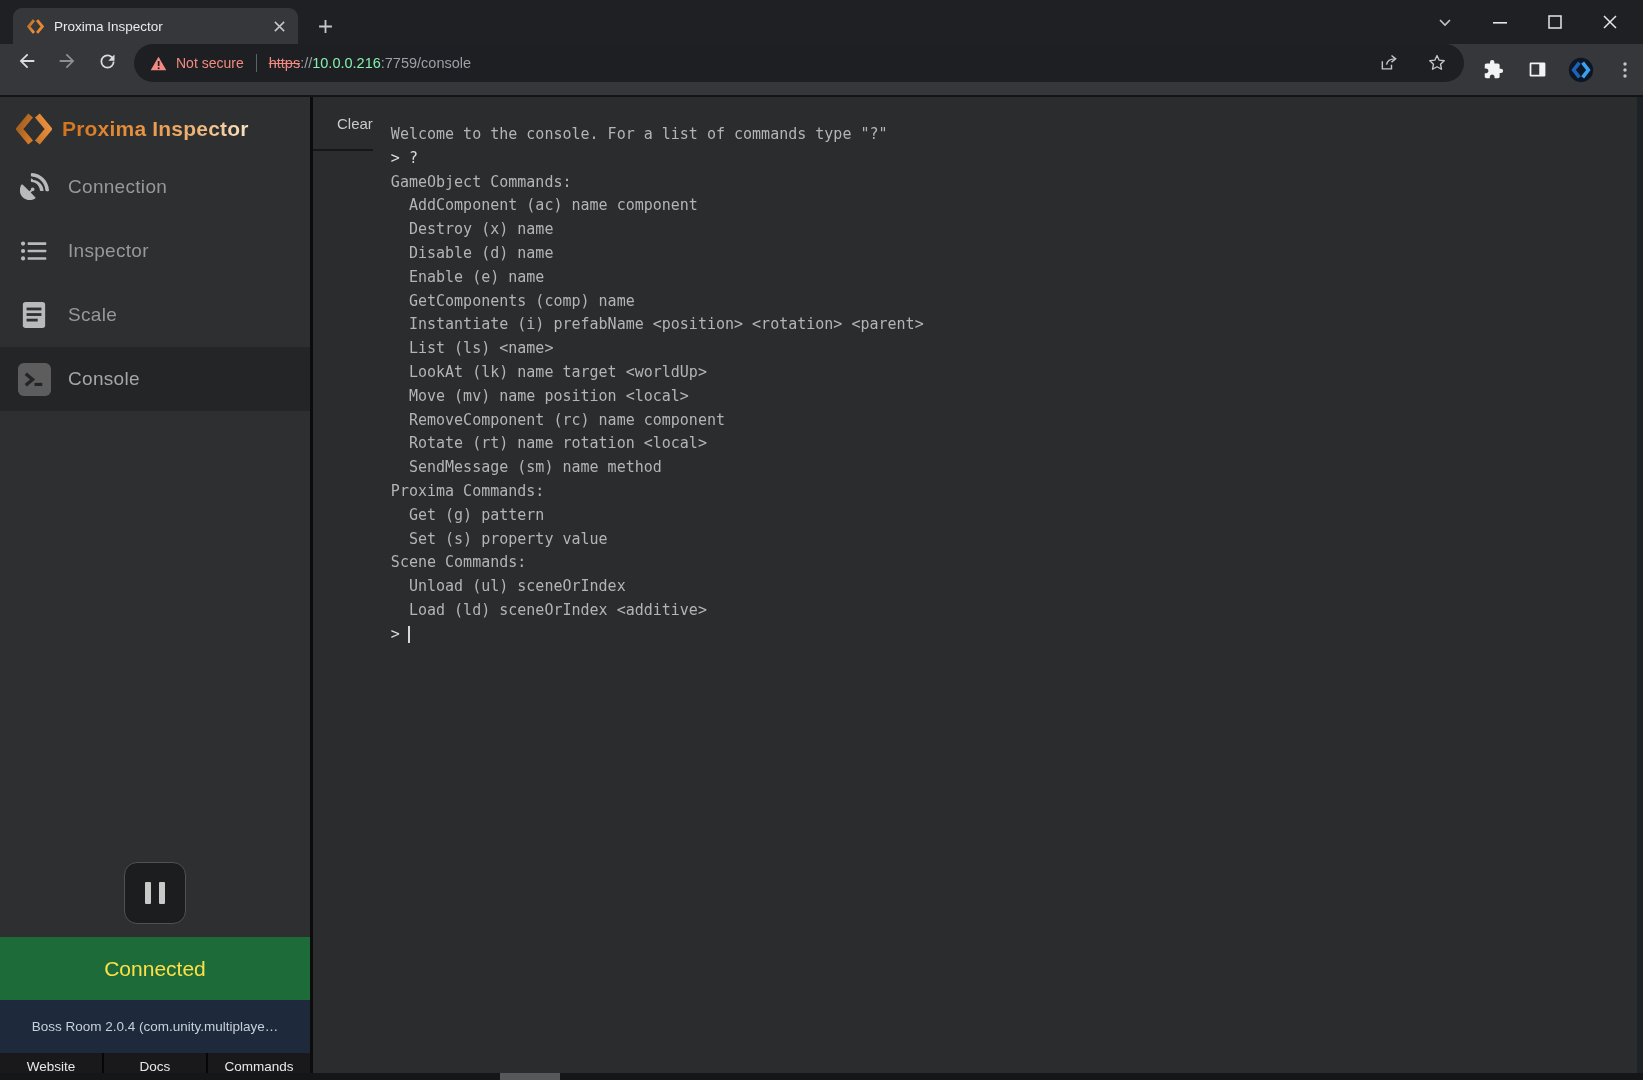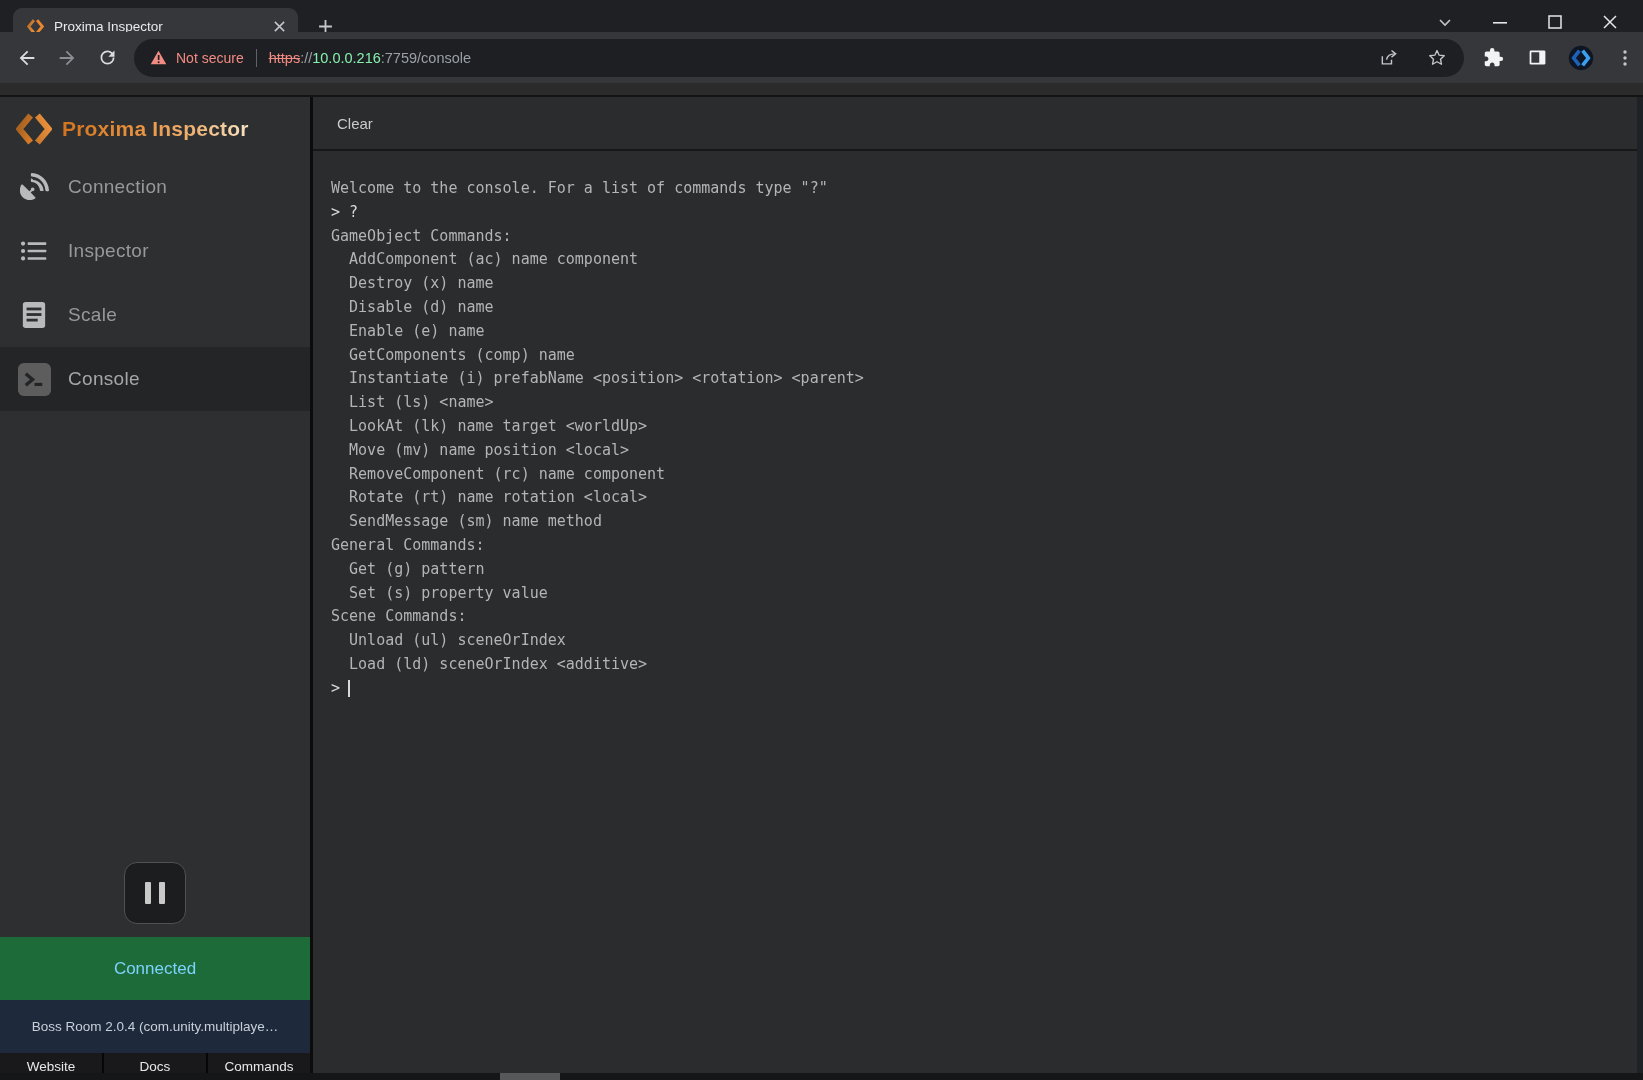--- a/index.html
+++ b/index.html
@@ -10,57 +10,57 @@
   
   .tabbar { position:absolute; top:0; left:0; width:100%; height:44px; background:#1f2023; display:flex; align-items:flex-end; }
   .tab { position:relative; margin-left:13px; width:285px; height:36px; background:#36373b; border-radius:9px 9px 0 0; display:flex; align-items:center; padding:0 10px 0 14px; }
   .tab-title { flex:1; font-size:13.5px; color:#e8eaed; white-space:nowrap; overflow:hidden; margin-left:10px; }
   .tab-close { width:18px; height:18px; display:flex; align-items:center; justify-content:center; border-radius:50%; cursor:pointer; }
   .newtab { width:30px; height:30px; margin:0 0 3px 12px; display:flex; align-items:center; justify-content:center; border-radius:50%; }
   .tabbar-right { position:absolute; right:0; top:0; height:44px; display:flex; align-items:center; gap:33px; padding-right:22px; }
   .winbtn { width:22px; height:22px; display:flex; align-items:center; justify-content:center; }
 
   
-  .toolbar { position:absolute; top:32px; left:0; width:100%; height:51px; background:#36373b; display:flex; align-items:center; }
+  .toolbar { position:absolute; top:44px; left:0; width:100%; height:51px; background:#36373b; display:flex; }
   .navbtn { width:34px; height:34px; margin-left:6px; display:flex; align-items:center; justify-content:center; border-radius:50%; }
   .navbtn:first-child { margin-left:10px; }
   .omnibox { height:38px; margin-left:10px; width:1330px; background:#1e1f23; border-radius:19px; display:flex; align-items:center; padding:0 14px 0 16px; }
   .ob-warn { display:flex; align-items:center; gap:9px; }
   .ob-notsecure { color:#f28b82; font-size:14px; }
   .ob-div { width:1px; height:18px; background:#5f6368; margin:0 12px; }
   .ob-url { font-size:14.5px; color:#9aa0a6; white-space:nowrap; flex:1; }
   .ob-scheme { color:#f28b82; text-decoration:line-through; }
   .ob-host { color:#86efac; }
   .ob-actions { display:flex; align-items:center; gap:22px; margin-left:10px; }
   .tb-right { display:flex; align-items:center; gap:18px; margin-left:16px; }
   .iconbtn { width:26px; height:26px; display:flex; align-items:center; justify-content:center; }
 
   
   .page { position:absolute; top:95px; left:0; width:100%; height:985px; display:flex; border-top:2px solid #141414; }
   .sidebar { width:310px; background:#2e2f30; display:flex; flex-direction:column; flex-shrink:0; }
-  .main { flex:1; background:#2b2c2d; border-left:3px solid #0c0c0c; display:flex; flex-direction:column; position:relative; }
+  .main { flex:1; background:#2b2c2d; border-left:3px solid #0c0c0c; display:flex; flex-direction:row; position:relative; }
 
   .brand { display:flex; align-items:center; gap:10px; padding:16px 0 10px 16px; height:58px; }
   .brand-text { font-size:21px; font-weight:700; letter-spacing:0.2px;
     background:linear-gradient(90deg,#d3731e 0%,#e8913d 40%,#f0b87e 75%,#f7e3c4 100%);
     -webkit-background-clip:text; background-clip:text; -webkit-text-fill-color:transparent; color:transparent; }
 
   .nav-item { height:64px; display:flex; align-items:center; gap:16px; padding-left:16px; cursor:pointer; }
   .nav-item.active { background:#242526; }
   .nav-icon { width:36px; display:flex; align-items:center; justify-content:center; }
   .nav-label { font-size:19px; color:#97989a; letter-spacing:0.3px; }
   .nav-item.active .nav-label { color:#a5a6a8; }
 
   .sidebar-spacer { flex:1; }
   .pause-row { display:flex; justify-content:center; margin-bottom:13px; }
   .pause-btn { width:62px; height:62px; background:#1c1d1e; border:1px solid #515151; border-radius:13px; display:flex; align-items:center; justify-content:center; gap:8px; cursor:pointer; }
   .pause-bar { width:6px; height:22px; background:#c9c9c9; border-radius:1px; }
 
   .status-bar { height:63px; background:#1e6b3a; display:flex; align-items:center; justify-content:center; }
-  .status-text { color:#7dd3fc; font-size:17px; }
+  .status-text { color:#fde047; font-size:21px; }
   .project-bar { height:53px; background:#1e2a3c; display:flex; align-items:center; justify-content:center; padding:0 10px; }
   .project-text { color:#c7cfd9; font-size:13.5px; white-space:nowrap; overflow:hidden; text-overflow:ellipsis; }
   .sidebar-footer { height:27px; display:flex; gap:2px; background:#060607; }
   .footer-btn { flex:1; background:#19191b; display:flex; align-items:center; justify-content:center; color:#e8e8e8; font-size:13.5px; cursor:pointer; }
 
   
   .console-toolbar { height:54px; display:flex; align-items:center; padding-left:24px; border-bottom:2px solid #171717; flex-shrink:0; }
   .clear-btn { color:#c9cacb; font-size:15px; cursor:pointer; }
   .console-area { flex:1; padding:26px 24px 0 18px; overflow:hidden; font-family:"DejaVu Sans Mono", monospace; font-size:15px; line-height:23.8px; color:#b3b4b5; }
   .cline { white-space:pre; }
@@ -311,21 +311,21 @@
             <div class="cline output">  Disable (d) name</div>
             <div class="cline output">  Enable (e) name</div>
             <div class="cline output">  GetComponents (comp) name</div>
             <div class="cline output">  Instantiate (i) prefabName &lt;position&gt; &lt;rotation&gt; &lt;parent&gt;</div>
             <div class="cline output">  List (ls) &lt;name&gt;</div>
             <div class="cline output">  LookAt (lk) name target &lt;worldUp&gt;</div>
             <div class="cline output">  Move (mv) name position &lt;local&gt;</div>
             <div class="cline output">  RemoveComponent (rc) name component</div>
             <div class="cline output">  Rotate (rt) name rotation &lt;local&gt;</div>
             <div class="cline output">  SendMessage (sm) name method</div>
-            <div class="cline output">General Commands:</div>
+            <div class="cline output">Proxima Commands:</div>
             <div class="cline output">  Get (g) pattern</div>
             <div class="cline output">  Set (s) property value</div>
             <div class="cline output">Scene Commands:</div>
             <div class="cline output">  Unload (ul) sceneOrIndex</div>
             <div class="cline output">  Load (ld) sceneOrIndex &lt;additive&gt;</div>
           </div>
         <div class="prompt-line">
           <span>&gt;</span>
           <span class="caret"></span>
         </div>

